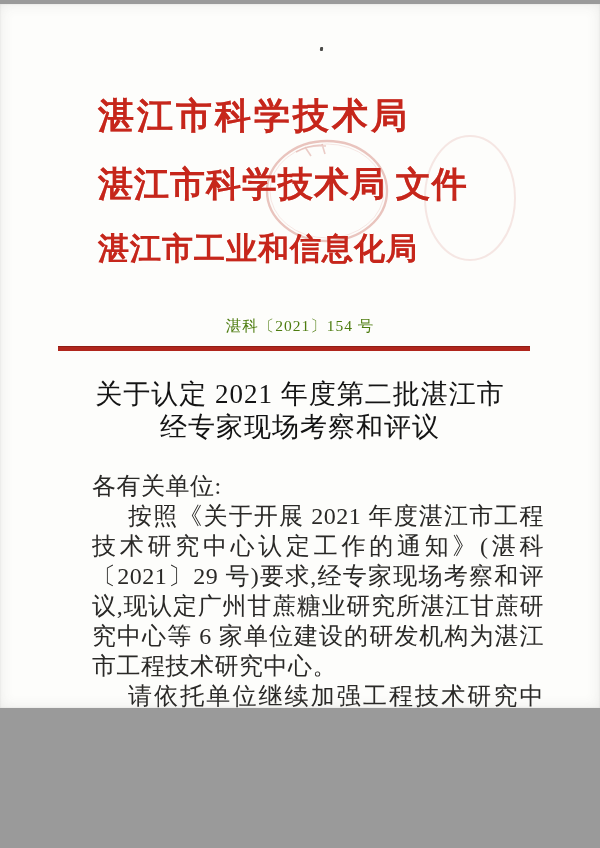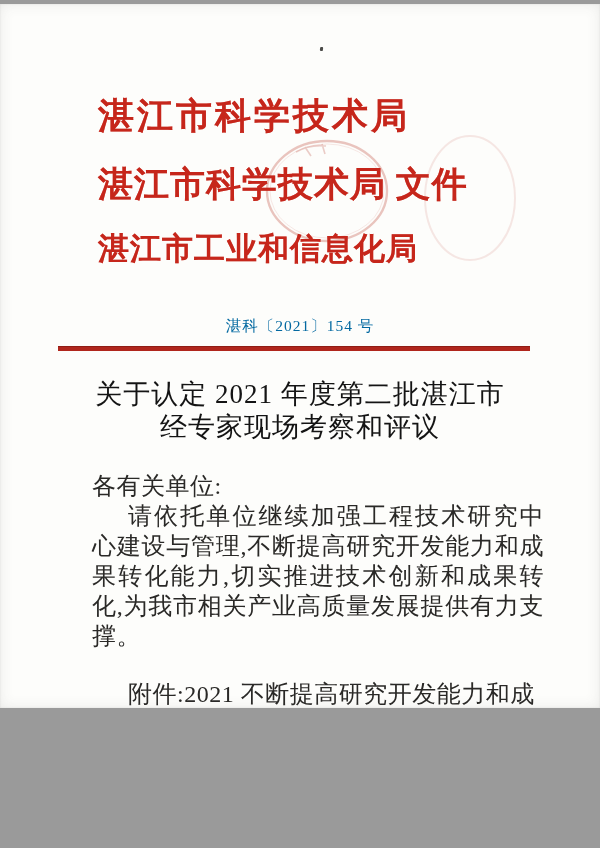--- a/index.html
+++ b/index.html
@@ -40,21 +40,21 @@
   }
 
   
   .doc-number {
     position: absolute;
     left: 0; right: 0;
     top: 312px;
     text-align: center;
     font-size: 15.5px;
     letter-spacing: 1px;
-    color: #0369a1;
+    color: #4d7c0f;
   }
 
   
   .red-rule {
     position: absolute;
     left: 58px;
     top: 342px;
     width: 472px;
     height: 4px;
     background: #b0261c;
@@ -140,19 +140,20 @@
 
   <div class="red-rule"></div>
 
   <div class="notice-title">
     <div>关于认定 2021 年度第二批湛江市</div>
     <div>经专家现场考察和评议</div>
   </div>
 
   <div class="body-block">
     <p class="salutation">各有关单位:</p>
+    <p>按照《关于开展 2021 年度湛江市工程技术研究中心认定工作的通知》(湛科〔2021〕29 号)要求,经专家现场考察和评议,现认定广州甘蔗糖业研究所湛江甘蔗研究中心等 6 家单位建设的研发机构为湛江市工程技术研究中心。</p>
     <p>请依托单位继续加强工程技术研究中心建设与管理,不断提高研究开发能力和成果转化能力,切实推进技术创新和成果转化,为我市相关产业高质量发展提供有力支撑。</p>
     <p class="attachment-note">附件:2021 不断提高研究开发能力和成果转化能力</p>
   </div>
 
   <div class="page-number">1</div>
 
 </div>
 
 </body></html>

